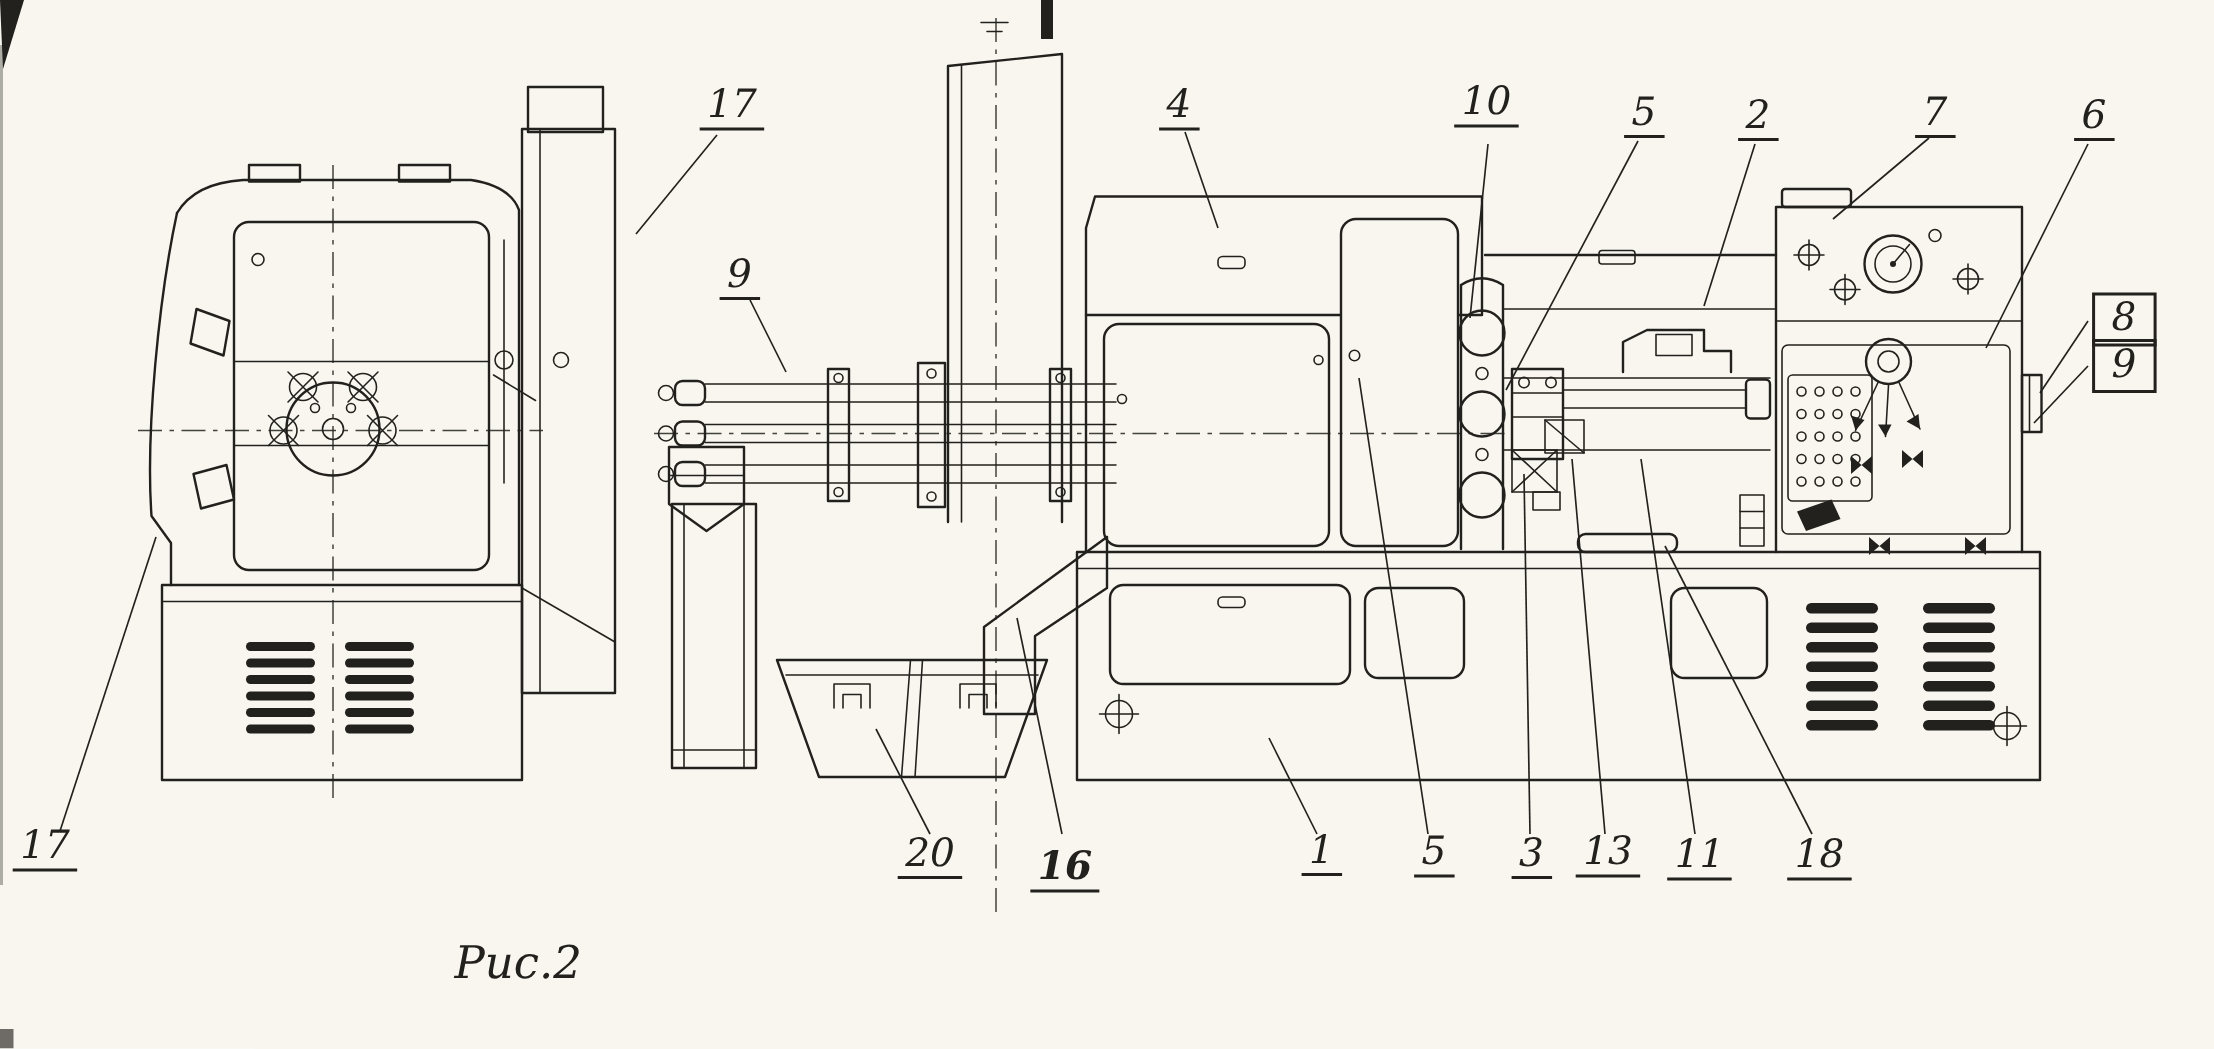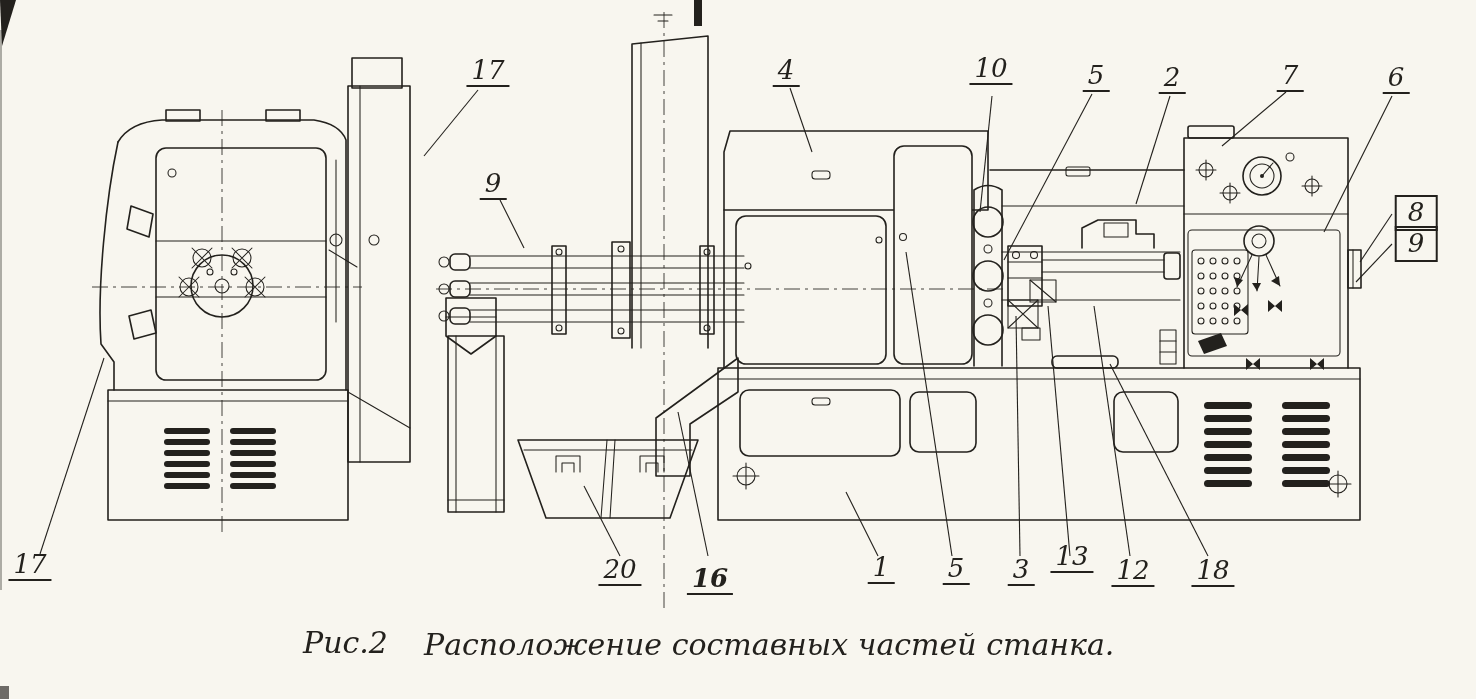--- a/index.html
+++ b/index.html
@@ -307,20 +307,19 @@
 <div class="part-label" style="left:1396px; top:79px;">6</div>
 <div class="part-label boxed" style="left:1416px; top:213px;">8</div>
 <div class="part-label boxed" style="left:1416px; top:244px;">9</div>
 <div class="part-label" style="left:493px; top:185px;">9</div>
 <div class="part-label" style="left:30px;  top:566px;">17</div>
 <div class="part-label" style="left:620px; top:571px;">20</div>
 <div class="part-label" style="left:710px; top:580px;font-weight:bold;">16</div>
 <div class="part-label" style="left:881px; top:569px;">1</div>
 <div class="part-label" style="left:956px; top:570px;">5</div>
 <div class="part-label" style="left:1021px; top:571px;">3</div>
-<div class="part-label" style="left:1072px; top:558px;">13</div>
-<div class="part-label" style="left:1133px; top:572px;">12</div>
+<div class="part-label" style="left:1072px; top:570px;">13</div>
+<div class="part-label" style="left:1133px; top:572px;">11</div>
 <div class="part-label" style="left:1213px; top:572px;">18</div>
 
 <div class="caption" style="left:303px; top:628px;">Рис.2</div>
-<div class="caption title" style="left:424px; top:630px;">Расположение составных частей станка.</div>
 
 </div>
 
 </body></html>

